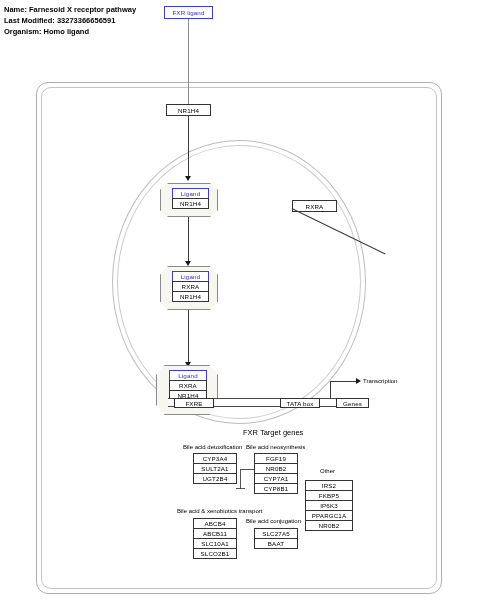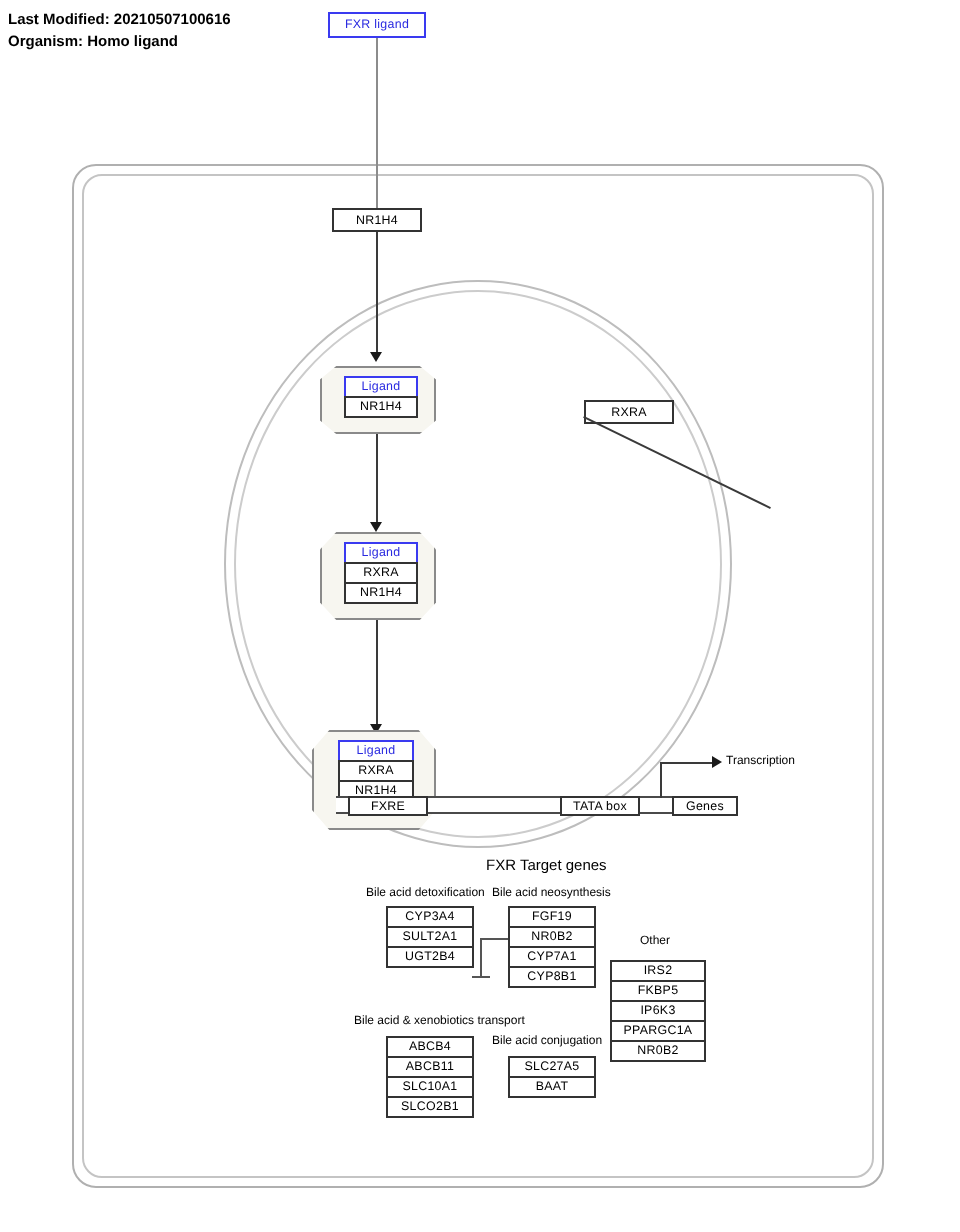--- a/index.html
+++ b/index.html
@@ -86,21 +86,22 @@
   
   .tee-v{position:absolute;background:#555;width:1.1px;}
   .tee-h{position:absolute;background:#555;height:1.1px;}
 </style>
 </head>
 <body>
 
 <div class="canvas">
 
   <div class="meta">
-    <div>Last Modified: 20210507100616</div>
+    <div>Name: Farnesoid X receptor pathway</div>
+    <div>Last Modified: 33273366656591</div>
     <div>Organism: Homo ligand</div>
   </div>
 
   <div class="cell"></div>
   <div class="cell-inner"></div>
   <div class="nucleus"></div>
   <div class="nucleus-inner"></div>
 
   <div class="node blue" style="left:164px;top:6px;width:49px;height:13px;">FXR ligand</div>
 

